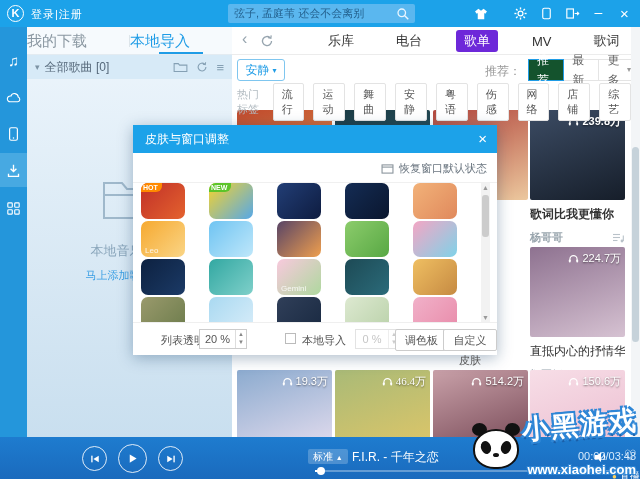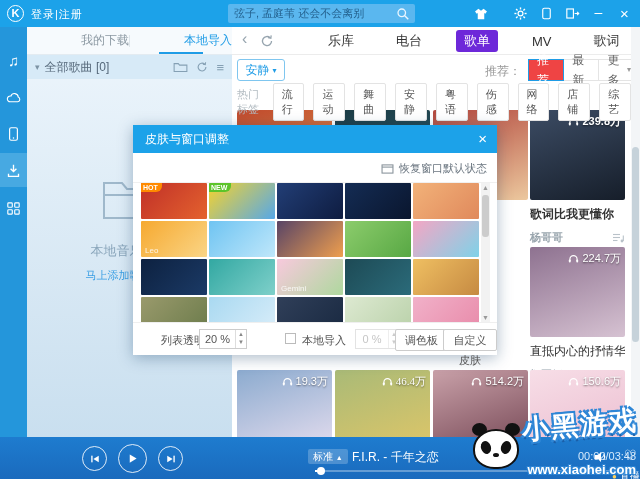--- a/index.html
+++ b/index.html
@@ -23,21 +23,21 @@
 
   
   .rail { position:absolute; left:0; top:27px; width:27px; height:410px; background:#2496db; z-index:5; }
   .rail-item { position:absolute; left:0; width:27px; height:30px; display:flex; align-items:center; justify-content:center; cursor:pointer; }
   .rail-item.active { background:#47a9e2; }
   .rail-note { color:#fff; font-size:15px; }
 
   
   .lpanel { position:absolute; left:27px; top:27px; width:205px; height:410px; background:linear-gradient(#eef6fc,#c9dfef); z-index:5; }
   .lp-tabs { position:absolute; left:0; top:0; width:205px; height:28px; background:#f6fafd; border-bottom:1px solid #e3ebf1; display:flex; }
-  .lp-tab { flex:1; text-align:right; line-height:27px; color:#8b98a2; font-size:12px; cursor:pointer; position:relative; }
+  .lp-tab { flex:1; text-align:left; line-height:27px; color:#8b98a2; font-size:15px; cursor:pointer; position:relative; }
   .lp-tab.active { color:#1f9ce6; }
   .lp-tab.active:after { content:""; position:absolute; left:28%; right:28%; bottom:0; height:2px; background:#1f9ce6; }
   .lp-tabsep { width:1px; height:12px; background:#dde5ea; margin-top:8px; }
   .lp-header { position:absolute; left:0; top:28px; width:205px; height:24px; background:#d7eaf7; display:flex; align-items:center; padding:0 8px; color:#55687a; }
   .lp-header .chev { font-size:9px; color:#7d93a4; margin-right:5px; }
   .lp-hicons { margin-left:auto; display:flex; align-items:center; gap:8px; color:#85a0b4; }
   .lp-hicons svg, .lp-hicons span { cursor:pointer; }
   .lp-empty { position:absolute; left:0; top:150px; width:205px; text-align:center; }
   .lp-empty .bigfolder { margin:0 auto 18px; width:58px; height:44px; }
   .lp-empty .t1 { color:#8aa6bb; font-size:13px; margin-bottom:8px; }
@@ -52,21 +52,21 @@
   .nav-tab { font-size:13px; color:#333; cursor:pointer; padding:2px 8px; border-radius:3px; }
   .nav-tab.active { background:#6d28d9; color:#fff; }
   .filter-row { position:absolute; left:0; top:32px; width:408px; height:24px; z-index:3; }
   .dd-btn { position:absolute; left:5px; top:0; width:48px; height:22px; border:1px solid #7fc6ef; border-radius:3px; color:#1f9ce6;
             font-size:12px; display:flex; align-items:center; justify-content:center; gap:3px; cursor:pointer; background:#fff; }
   .dd-btn .chev { font-size:8px; }
   .sort-label { position:absolute; left:253px; top:4px; color:#999; font-size:12px; }
   .filter-options { position:absolute; left:296px; top:0; height:22px; display:flex; }
   .f-opt { height:22px; padding:0 8px; font-size:12px; color:#666; line-height:20px; border:1px solid #e4e4e4; border-left:none; cursor:pointer; background:#fff; display:flex; align-items:center; gap:3px; }
   .f-opt:first-child { border-left:1px solid #e4e4e4; }
-  .f-opt.active { background:#ef4444; border-color:#1f9ce6; color:#fff; }
+  .f-opt.active { background:#14532d; border-color:#1f9ce6; color:#fff; }
   .f-opt .chev { font-size:8px; color:#999; }
   .tags-row { position:absolute; left:0; top:63px; width:408px; height:24px; z-index:3; display:flex; align-items:center; }
   .tags-label { color:#b3bcc2; font-size:11px; margin-left:5px; margin-right:8px; }
   .tag { border:1px solid #e3e3e3; border-radius:2px; color:#555; font-size:11px; padding:3px 8px; margin-right:9px; cursor:pointer; background:#fff; }
 
   .cards { position:absolute; left:0; top:0; width:408px; height:410px; z-index:1; }
   .card { position:absolute; width:95px; }
   .card-img { width:95px; height:90px; border-radius:2px; position:relative; cursor:pointer; }
   .card-count { position:absolute; top:4px; right:4px; display:flex; align-items:center; gap:3px; color:#fff; font-size:11px; text-shadow:0 1px 2px rgba(0,0,0,.55); }
   .card-title { margin-top:6px; font-size:12px; color:#333; white-space:nowrap; overflow:hidden; cursor:pointer; }
@@ -75,21 +75,21 @@
   .main-sb { position:absolute; right:0; top:0; width:9px; height:410px; background:#f3f5f7; z-index:4; }
   .main-sb .thumb { position:absolute; left:1px; width:7px; top:120px; height:195px; background:#c6d2da; border-radius:4px; }
 
   
   .modal { position:absolute; left:133px; top:125px; width:364px; height:230px; background:#fff; box-shadow:0 3px 14px rgba(20,60,100,.35); z-index:10; }
   .m-title { position:absolute; left:0; top:0; width:364px; height:28px; background:#1ca2e9; color:#fff; font-size:12px; line-height:28px; padding-left:12px; }
   .m-close { position:absolute; right:10px; top:0; color:#fff; font-size:15px; line-height:28px; cursor:pointer; }
   .m-tabs { position:absolute; left:0; top:28px; width:364px; height:30px; border-bottom:1px solid #f0f0f0; }
   .m-restore { position:absolute; right:10px; top:8px; display:flex; align-items:center; gap:5px; color:#6b7680; font-size:11px; cursor:pointer; }
   .m-grid { position:absolute; left:8px; top:58px; width:338px; height:139px; overflow:hidden; }
-  .skin { position:absolute; width:66px; height:36px; border-radius:1px; cursor:pointer; overflow:hidden; }
+  .skin { position:absolute; width:44px; height:36px; border-radius:7px; cursor:pointer; overflow:hidden; }
   .skin .badge { position:absolute; left:0; top:0; font-size:7px; color:#fff; padding:1px 4px 1px 2px; border-radius:0 0 6px 0; font-weight:bold; }
   .skin .slabel { position:absolute; left:4px; bottom:2px; font-size:8px; color:rgba(255,255,255,.85); }
   .m-gsb { position:absolute; right:7px; top:58px; width:9px; height:139px; background:#f2f2f2; }
   .m-gsb .arr { position:absolute; left:0; width:9px; font-size:7px; color:#999; text-align:center; }
   .m-gsb .thumb { position:absolute; left:1px; width:7px; top:12px; height:42px; background:#ccc; border-radius:3px; }
   .m-footer { position:absolute; left:0; top:197px; width:364px; height:33px; border-top:1px solid #efefef; }
   .mf-label { position:absolute; top:10px; font-size:11px; color:#555; }
   .spin { position:absolute; top:6px; height:20px; display:flex; align-items:center; border:1px solid #ccc; background:#fff; }
   .spin .val { padding:0 5px; font-size:11px; color:#555; min-width:32px;text-align:center; }
   .spin .arrs { display:flex; flex-direction:column; justify-content:center; border-left:1px solid #ddd; height:100%; padding:0 2px; font-size:6px; color:#888; line-height:1.3; }

